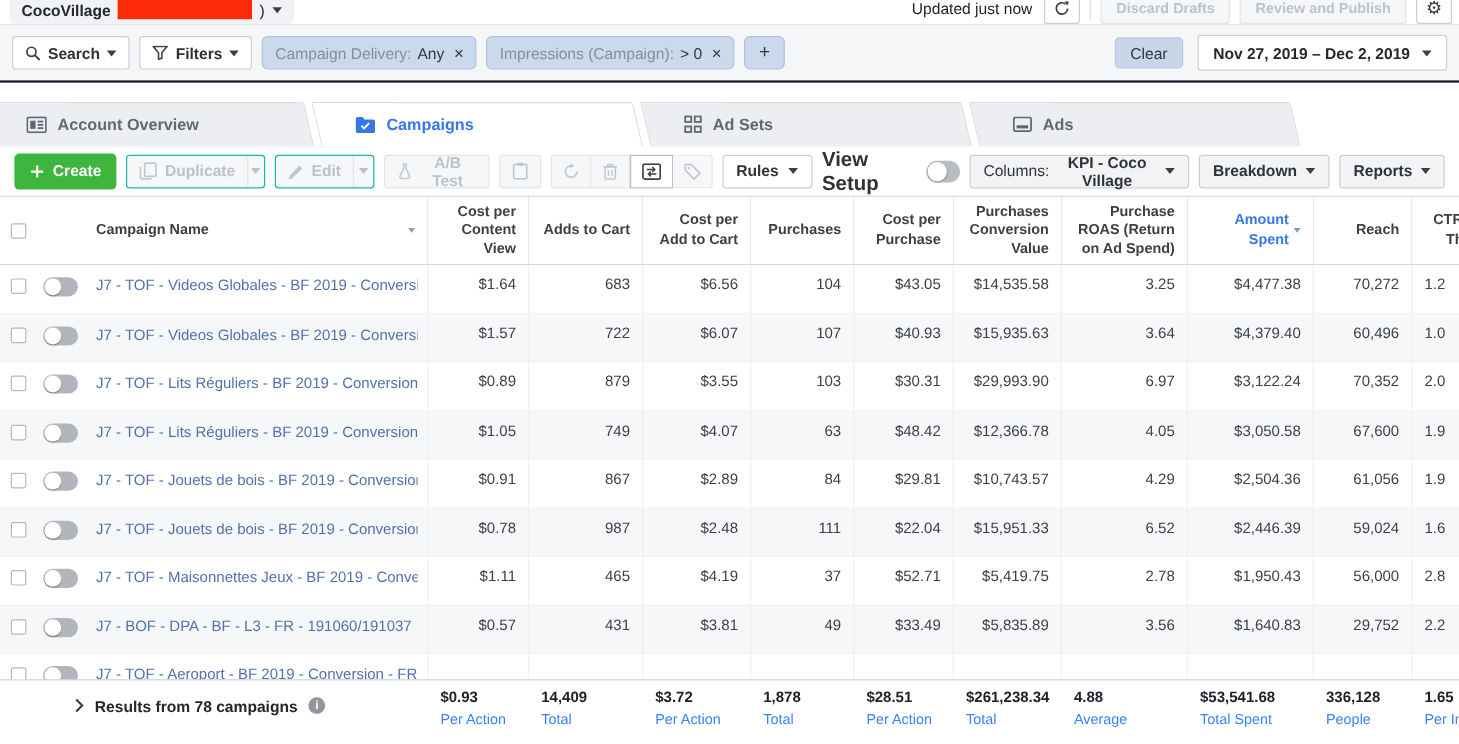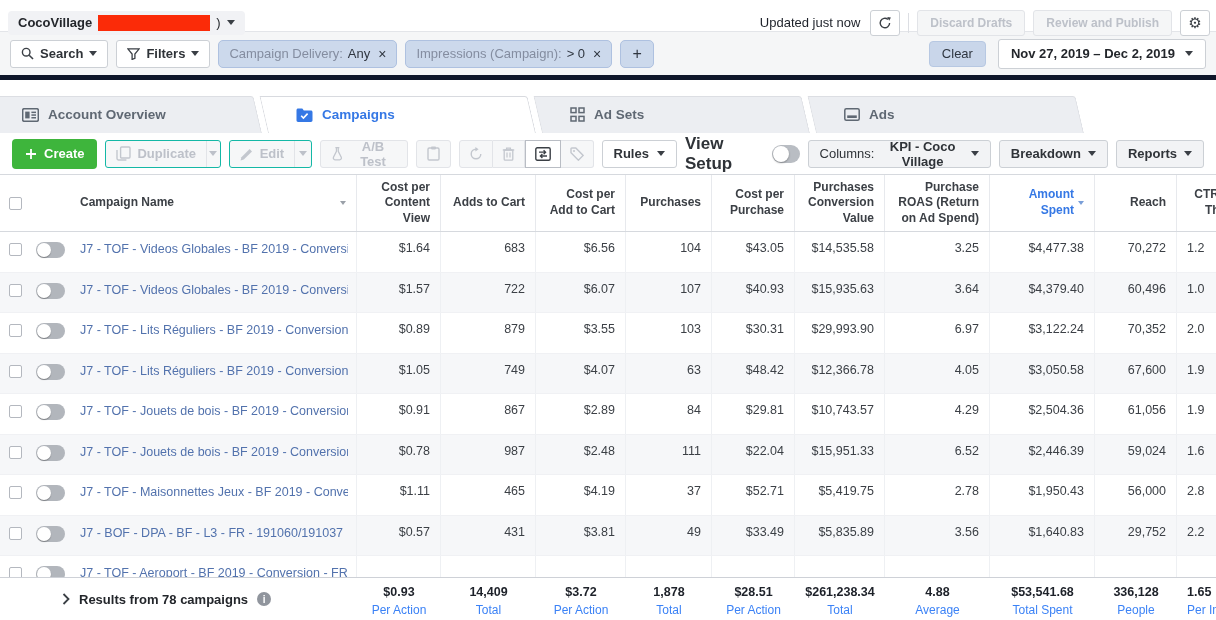--- a/index.html
+++ b/index.html
@@ -1,32 +1,32 @@
 <!DOCTYPE html>
 <html><head>
 <meta charset="utf-8">
 <style>
 *{box-sizing:border-box;margin:0;padding:0}
 html,body{width:1216px;height:620px}
 body{font-family:"Liberation Sans",sans-serif;background:#fff;overflow:hidden;position:relative;color:#3c4046}
 button{font-family:inherit;cursor:pointer;border:none;background:none}
 .car{width:0;height:0;border-left:4px solid transparent;border-right:4px solid transparent;border-top:5px solid #3a3f45;display:inline-block;flex-shrink:0}
 
-.topbar{height:32px;border-bottom:1px solid #e3e5e9;display:flex;align-items:center;justify-content:space-between;padding:14px 6px 0 8px;background:#fff}
+.topbar{height:21px;border-bottom:1px solid #e3e5e9;display:flex;align-items:flex-end;justify-content:space-between;padding:14px 6px 0 8px;background:#fff}
 .acct{display:flex;align-items:center;gap:6px;background:#f1f2f5;border-radius:4px;padding:4px 10px}
 .acct-name{font-weight:bold;font-size:13px;color:#23262b}
 .redact{width:112px;height:16px;background:#fb2b08;display:inline-block}
 .paren{font-size:13px;color:#23262b}
 .top-right{display:flex;align-items:center;gap:8px}
 .updated{font-size:13px;color:#1d2129;margin-right:2px}
 .ibtn{height:26px;min-width:30px;border:1px solid #ccd0d5;border-radius:3px;background:#fff;display:flex;align-items:center;justify-content:center;font-size:15px;color:#3a3f45}
 .vdiv{width:1px;height:20px;background:#dcdee3}
 .dbtn{height:26px;padding:0 12px;border:1px solid #e2e4e8;border-radius:3px;background:#f5f6f7;color:#bdc1c9;font-weight:bold;font-size:12px}
 
-.filterbar{height:48px;background:#f5f6f7;border-bottom:5px solid #0f172a;display:flex;align-items:center;padding:0 10px;gap:8px}
+.filterbar{height:48px;background:#f5f6f7;border-bottom:2px solid #0f172a;display:flex;align-items:center;padding:0 10px;gap:8px}
 .wbtn{height:28px;padding:0 10px;border:1px solid #ccd0d5;border-radius:3px;background:#fff;display:flex;align-items:center;gap:6px;font-size:13px;font-weight:bold;color:#2f3338}
 .pill{height:28px;padding:0 10px;border:1px solid #aec1e0;border-radius:5px;background:#ccd9ec;display:flex;align-items:center;gap:5px;font-size:13px}
 .plabel{color:#848da0}
 .pvalue{color:#2f3640}
 .pclose{color:#2f3640;font-size:14px;margin-left:3px;cursor:pointer;line-height:1}
 .addpill{width:34px;height:28px;border:1px solid #aec1e0;border-radius:5px;background:#ccd9ec;font-size:16px;color:#2f3640;display:flex;align-items:center;justify-content:center}
 .fb-right{margin-left:auto;display:flex;align-items:center;gap:12px}
 .clearbtn{height:26px;padding:0 12px;border-radius:4px;background:#c9d6ea;border:1px solid #b7c8e2;font-size:13px;color:#2f3640}
 .datebtn{height:30px;padding:0 12px;border:1px solid #ccd0d5;border-radius:3px;background:#fff;display:flex;align-items:center;gap:10px;font-size:13px;font-weight:bold;color:#23262b}
 .gap{height:16px;background:#fff}
@@ -84,21 +84,21 @@
 .cell.num{text-align:right}
 .w0{width:84px}.w1{width:95px}.w2{width:90px}.w3{width:86px}.w4{width:83px}.w5{width:90px}.w6{width:105px}.w7{width:105px}.w8{width:82px}.w9{width:120px}
 .cell.w9,.fcell.w9{text-align:left}
 .th.w9{justify-content:flex-start;border-right:none}
 .trow.partial{height:21px;overflow:hidden;border-bottom:none}
 .tfoot{display:flex;height:43px;border-top:1px solid #ced1d7;background:#fff}
 .fleft{width:357px;flex-shrink:0;display:flex;align-items:center;gap:9px;padding-left:62px}
 .fres{font-size:13px;font-weight:bold;color:#23262b}
 .info{width:14px;height:14px;border-radius:50%;background:#90959d;color:#fff;font-size:10px;font-weight:bold;display:inline-flex;align-items:center;justify-content:center}
 .info::after{content:'i'}
-.fcell{flex-shrink:0;padding:7px 10px 0;text-align:center}
+.fcell{flex-shrink:0;padding:7px 10px 0;text-align:left}
 .fv{font-size:12.5px;font-weight:bold;color:#1d2129}
 .fl{font-size:12px;color:#3b82f6;margin-top:4px}
 </style>
 </head>
 <body>
 
 <header class="topbar">
   <div class="acct">
     <span class="acct-name">CocoVillage</span>
     <span class="redact"></span>

